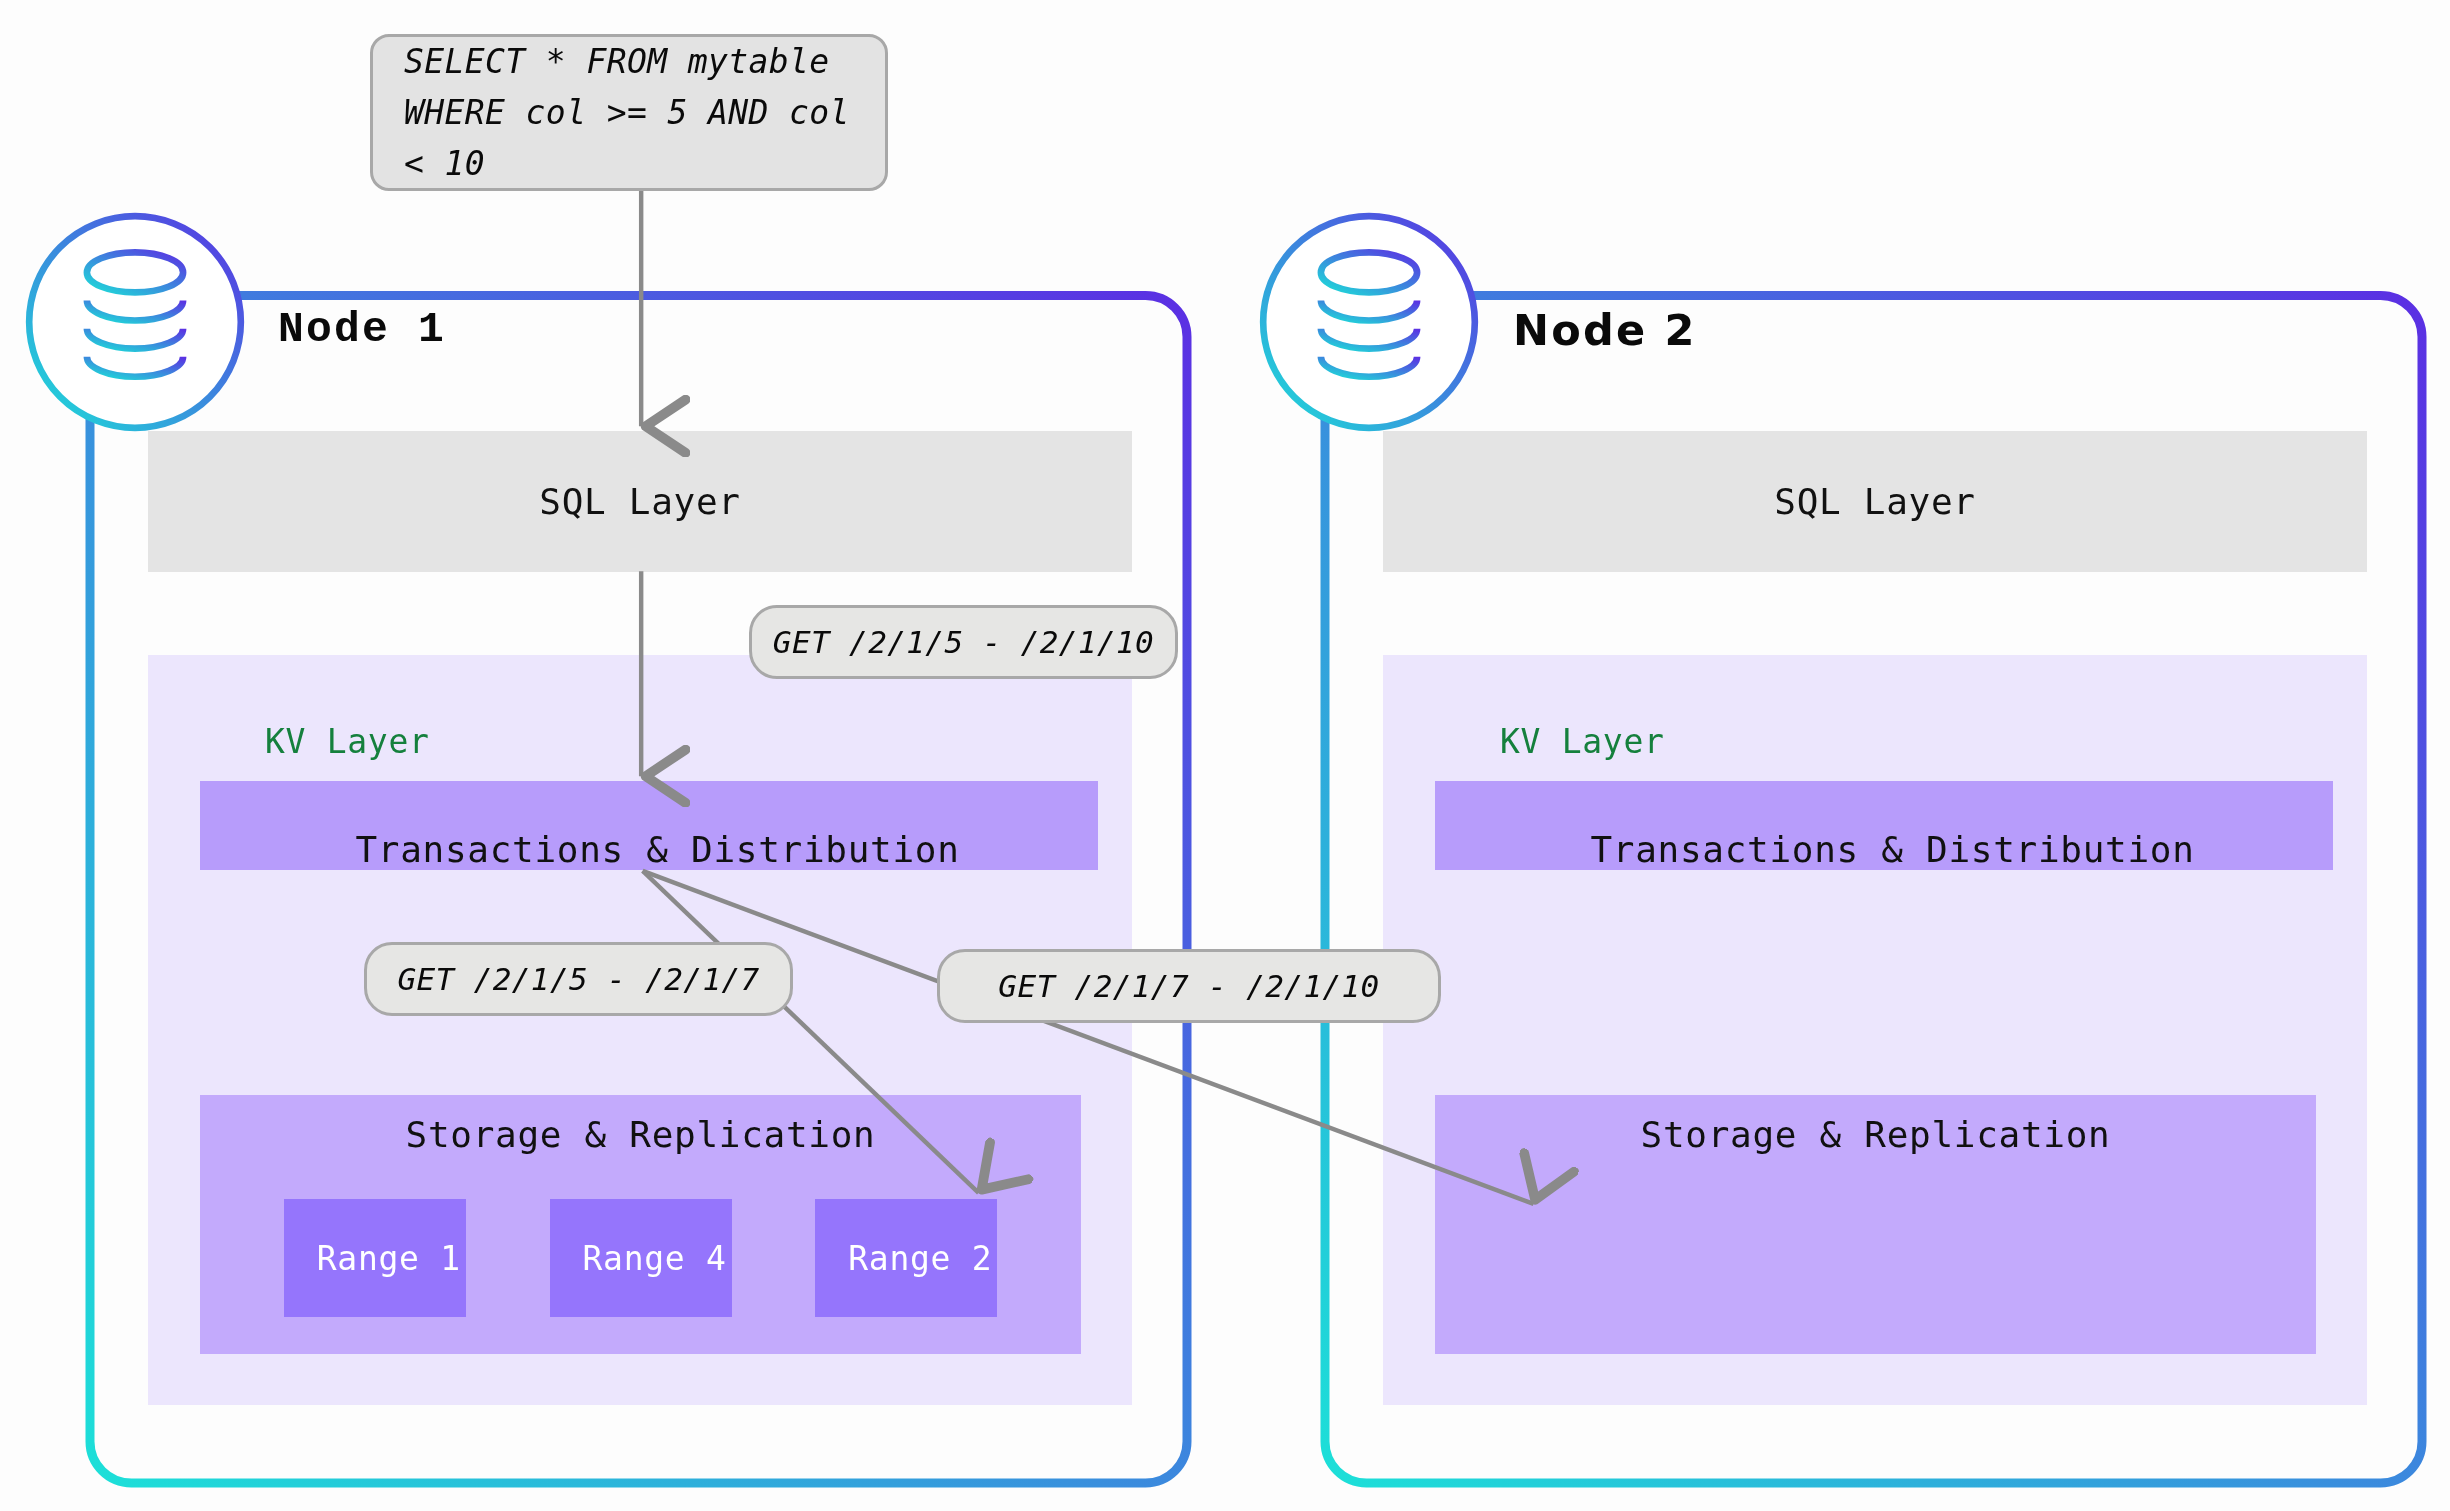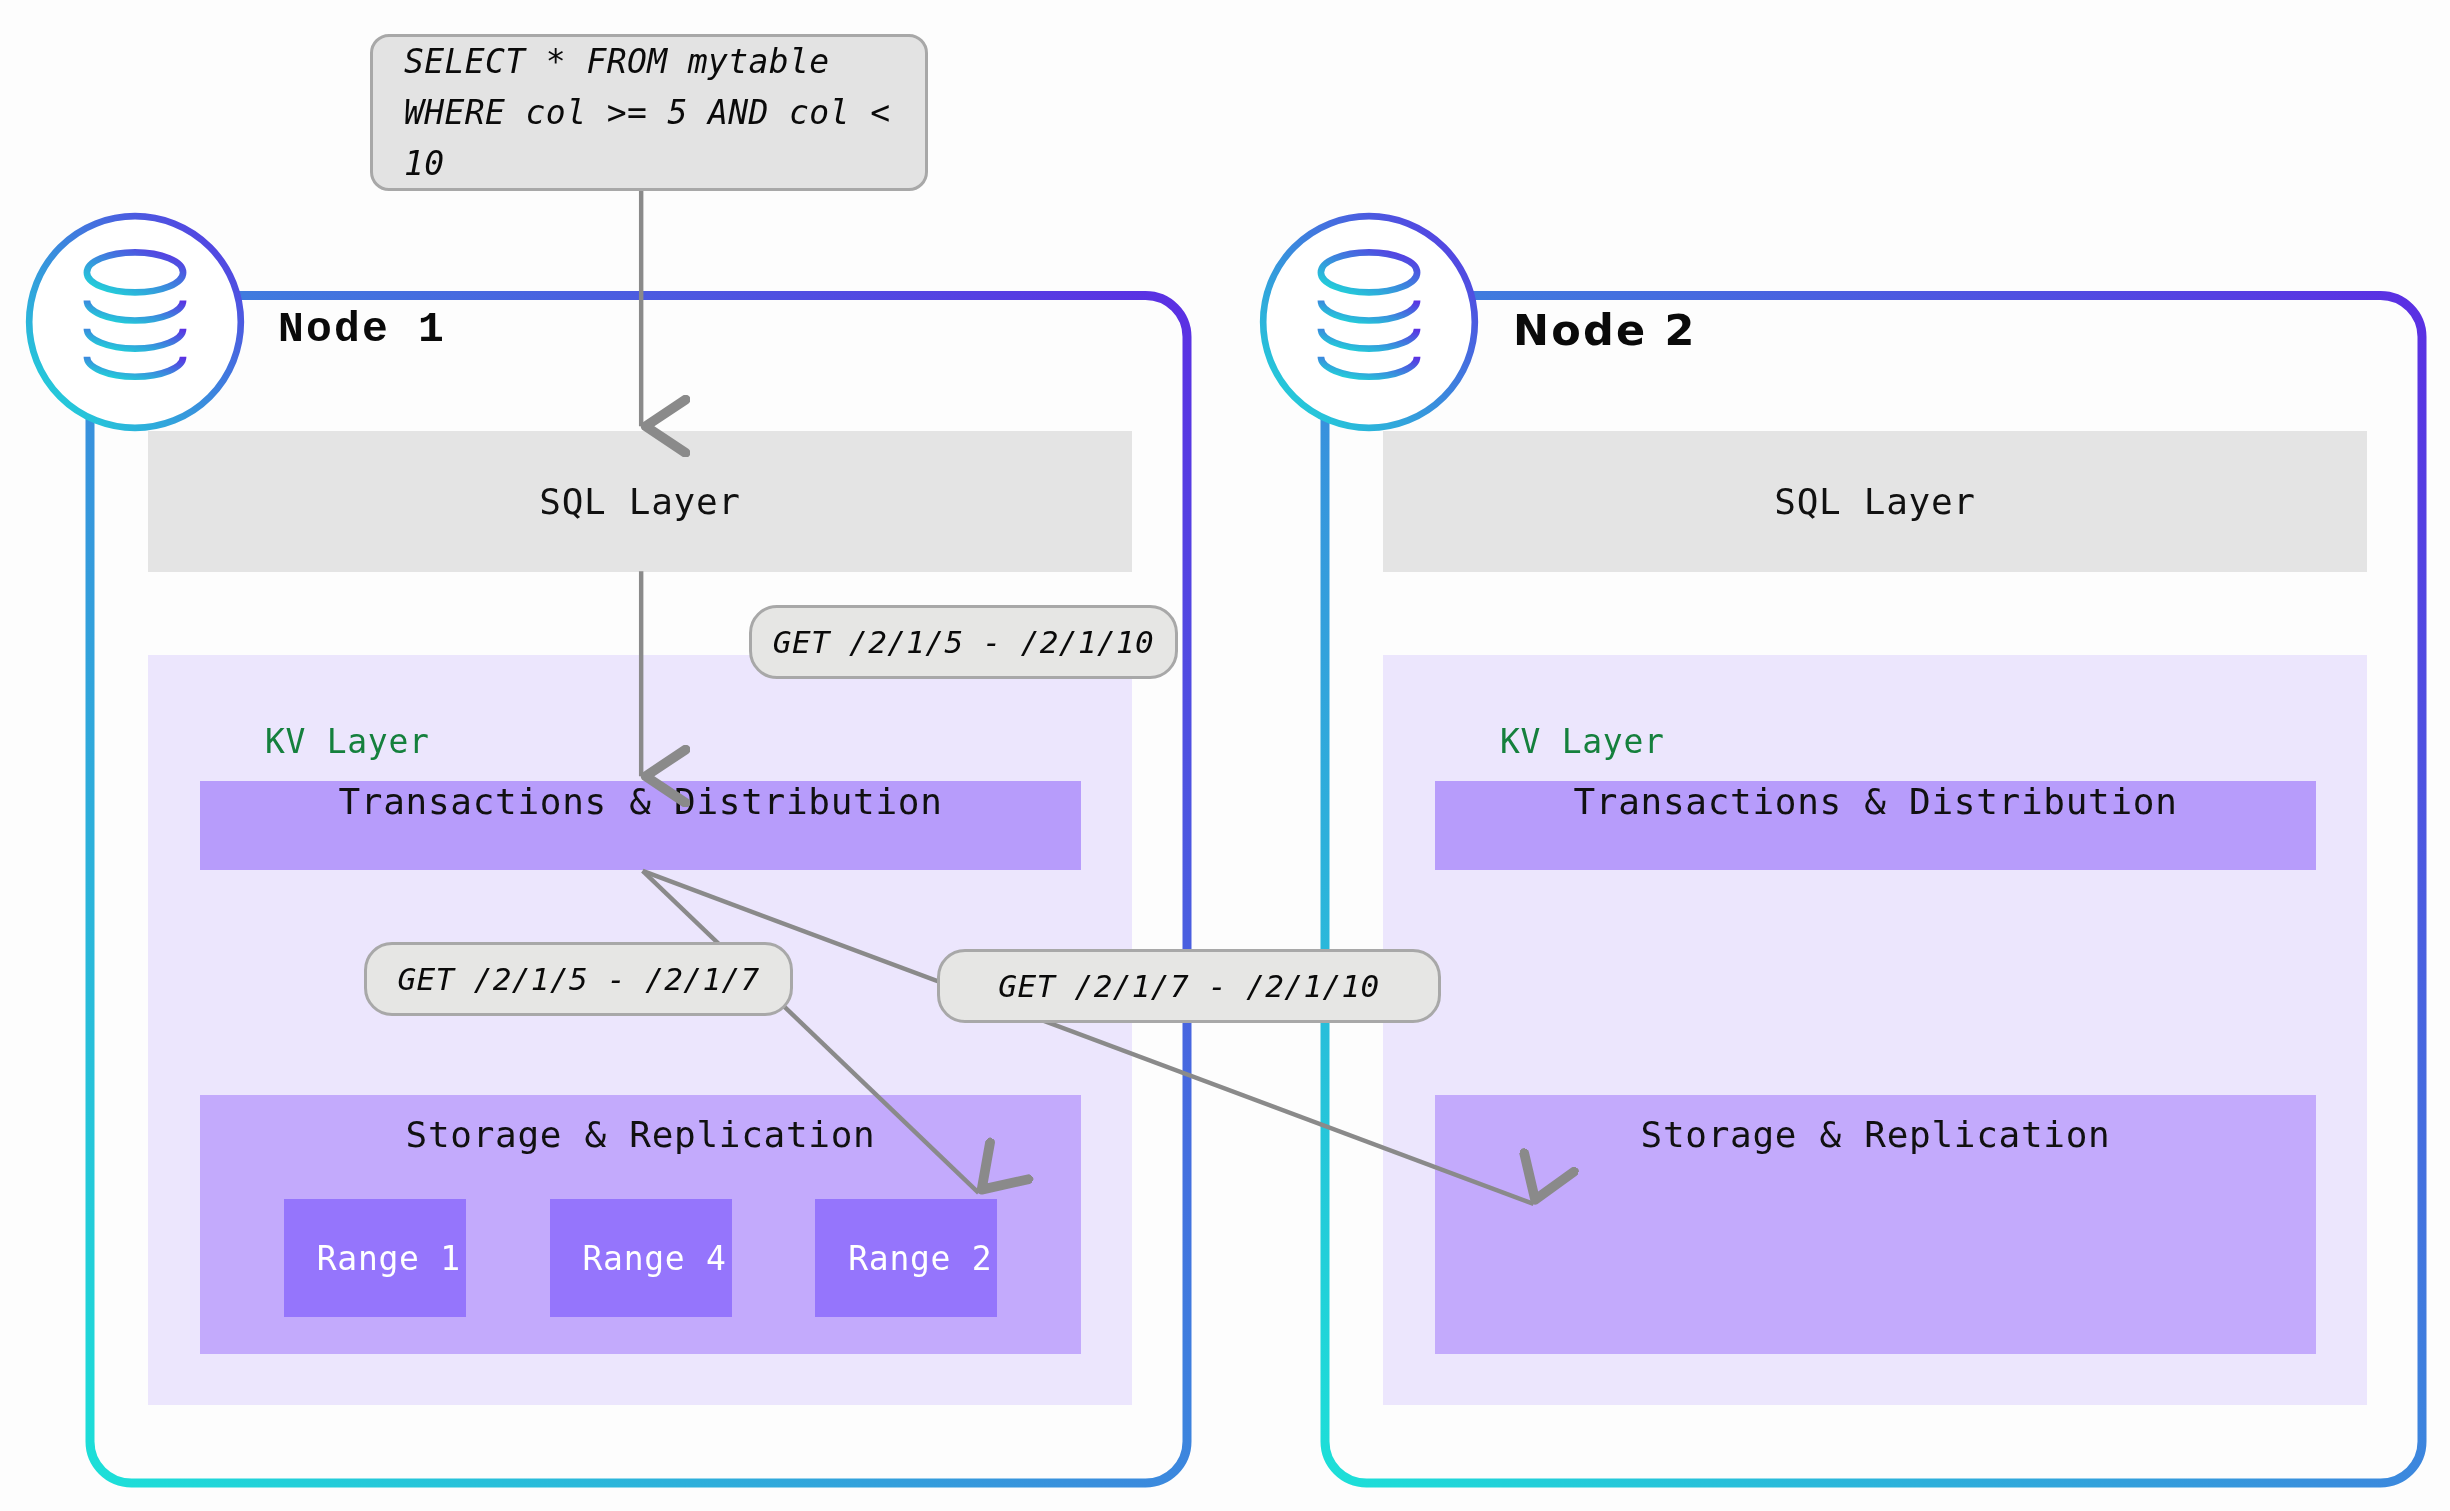--- a/index.html
+++ b/index.html
@@ -16,21 +16,21 @@
     height: 1511px;
     background: #fdfdfd;
     overflow: hidden;
   }
 
   
   .query-box {
     position: absolute;
     left: 370px;
     top: 34px;
-    width: 558px;
+    width: 518px;
     height: 157px;
     background: #e3e3e3;
     border: 3.7px solid #a8a8a8;
     border-radius: 19px;
     box-sizing: border-box;
     display: flex;
     flex-direction: column;
     justify-content: center;
     padding-left: 31px;
     font-style: italic;
@@ -93,25 +93,26 @@
     color: #15803d;
     letter-spacing: 0.7px;
     white-space: nowrap;
     margin-top: 16px;
   }
 
   .txn-box {
     position: absolute;
     background: #b79cfb;
     display: flex;
-    align-items: flex-start;
+    align-items: flex-end;
     justify-content: center;
     font-size: 36px;
     color: #111;
     letter-spacing: 0.7px;
+    padding-left: 17px;
   }
 
   .storage-box {
     position: absolute;
     background: #c3aafc;
   }
   .storage-title {
     position: absolute;
     width: 100%;
     text-align: center;

